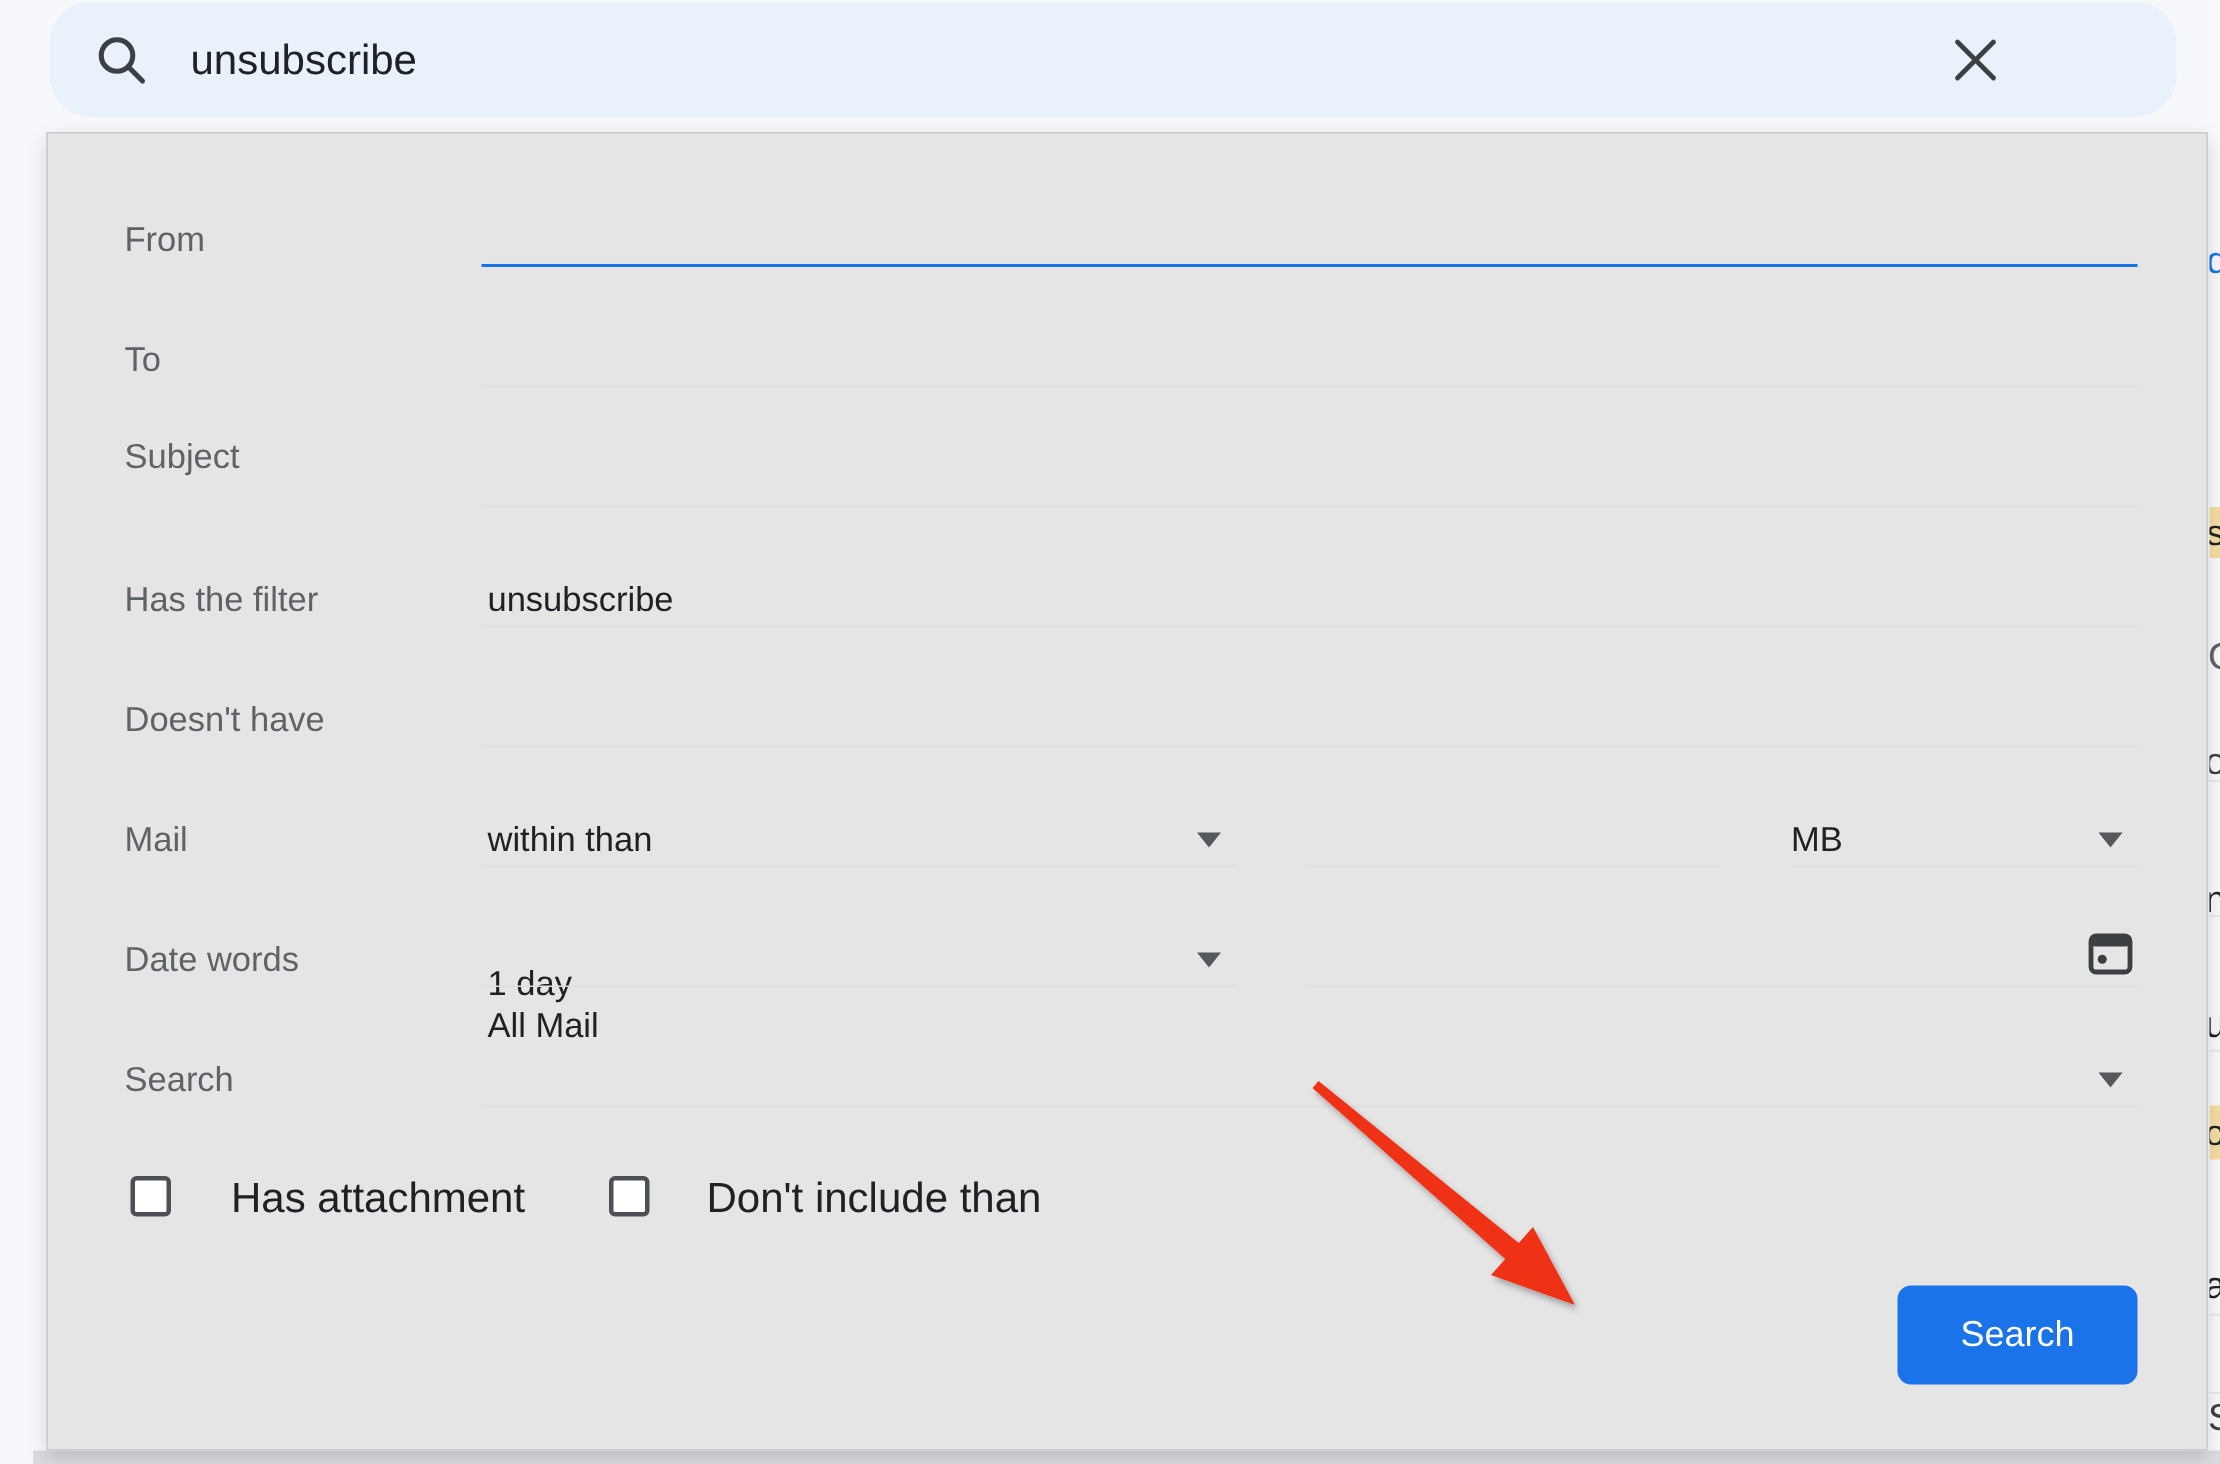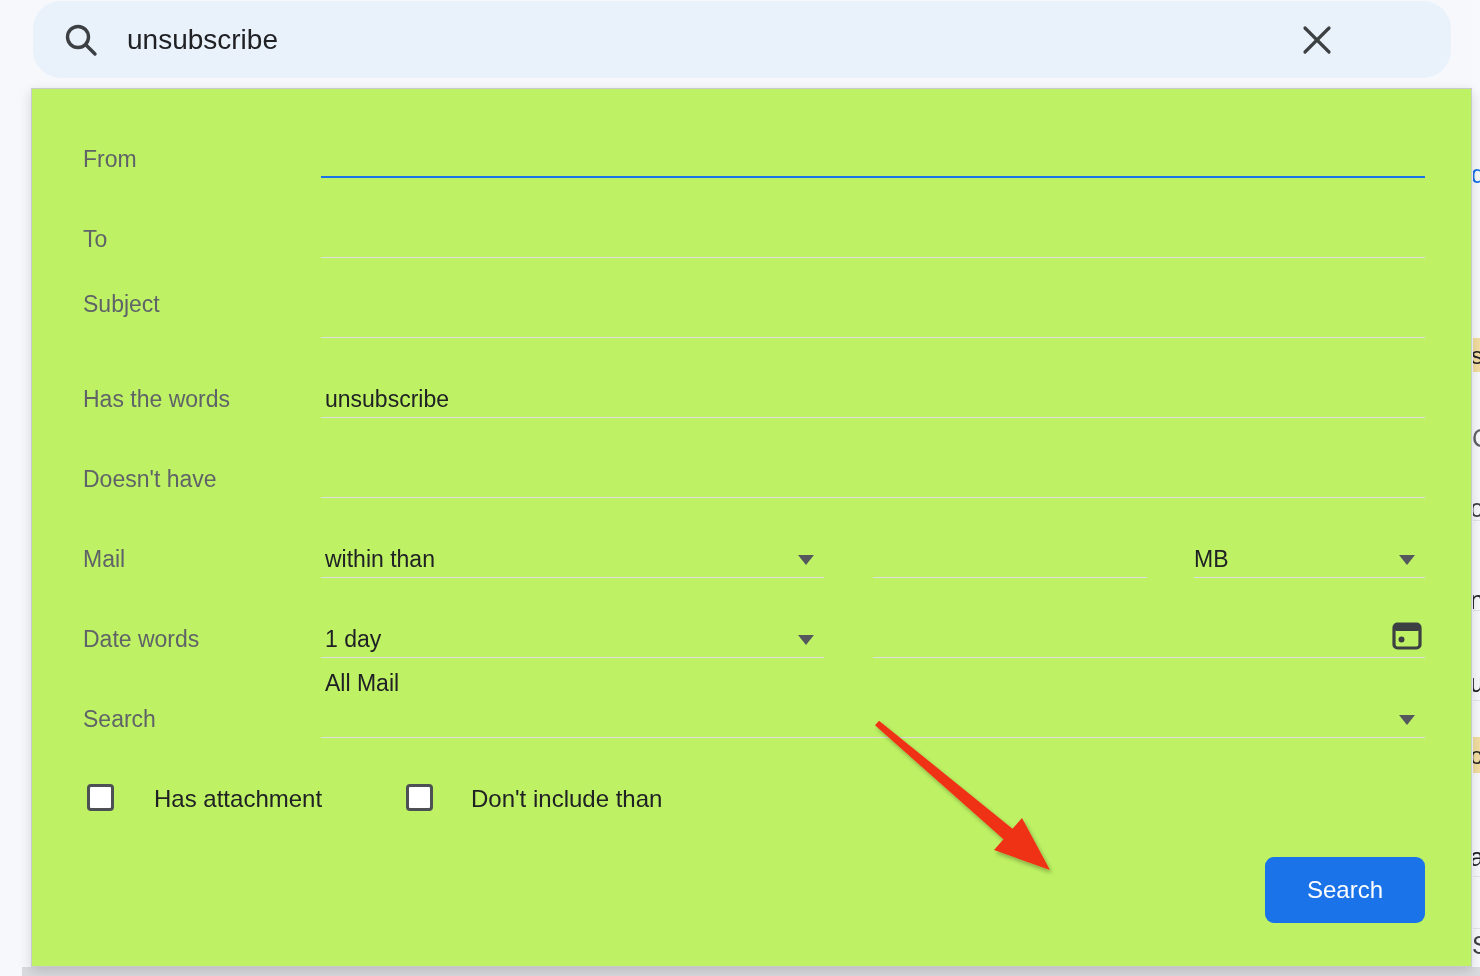--- a/index.html
+++ b/index.html
@@ -45,21 +45,21 @@
   .search-icon { width:36px; height:36px; flex:0 0 auto; }
   .search-query { margin-left:28px; font-size:28px; color:#202124; flex:1 1 auto; }
   .close-btn {
     width:40px; height:40px; flex:0 0 auto; margin-right:84px;
     display:flex; align-items:center; justify-content:center; cursor:pointer;
   }
 
   
   .panel {
     position:absolute; left:31px; top:88px; width:1441px; height:879px;
-    background:#bef264; border:1px solid #c8cacd;
+    background:#e5e5e5; border:1px solid #c8cacd;
     box-shadow:0 4px 12px rgba(0,0,0,0.15);
   }
   .flabel {
     position:absolute; left:51px; font-size:23px; color:#5f6368; line-height:28px;
   }
   .fvalue {
     position:absolute; left:293px; font-size:23px; color:#202124; line-height:28px;
   }
   .uline { position:absolute; border-bottom:1px solid #dededf; height:0; }
   .uline-focus { position:absolute; border-bottom:2px solid #1a73e8; height:0; }
@@ -67,21 +67,21 @@
   .dd-arrow {
     position:absolute; width:0; height:0;
     border-left:8px solid transparent; border-right:8px solid transparent;
     border-top:10px solid #55595e; cursor:pointer;
   }
 
   .checkbox {
     position:absolute; width:27px; height:27px;
     border:3px solid #4d5156; border-radius:4px; background:#fff; cursor:pointer;
   }
-  .cb-label { position:absolute; font-size:24px; color:#202124; line-height:28px;text-align:center; }
+  .cb-label { position:absolute; font-size:28px; color:#202124; line-height:28px;text-align:center; }
 
   .create-filter {
     position:absolute; left:1000px; top:784px; width:200px; text-align:center;
     font-size:25px; color:#3c4043; cursor:pointer; line-height:30px;
   }
   .search-btn {
     position:absolute; left:1233px; top:768px; width:160px; height:66px;
     background:#1a73e8; border:none; border-radius:9px;
     color:#ffffff; font-size:24px; font-family:"Liberation Sans", sans-serif;
     cursor:pointer;
@@ -138,40 +138,40 @@
   <div class="uline-focus" style="left:289px; width:1104px; top:87px"></div>
 
   <div class="flabel" style="top:136px">To</div>
   <div class="fvalue" style="top:136px"></div>
   <div class="uline" style="left:289px; width:1104px; top:168px"></div>
 
   <div class="flabel" style="top:201px">Subject</div>
   <div class="fvalue" style="top:216px"></div>
   <div class="uline" style="left:289px; width:1104px; top:248px"></div>
 
-  <div class="flabel" style="top:296px">Has the words</div>
+  <div class="flabel" style="top:296px">Has the filter</div>
   <div class="fvalue" style="top:296px">unsubscribe</div>
   <div class="uline" style="left:289px; width:1104px; top:328px"></div>
 
   <div class="flabel" style="top:376px">Doesn't have</div>
   <div class="fvalue" style="top:376px"></div>
   <div class="uline" style="left:289px; width:1104px; top:408px"></div>
 
   <div class="flabel" style="top:456px">Mail</div>
   <div class="fvalue" style="top:456px">within than</div>
   <div class="dd-arrow" style="left:766px; top:466px"></div>
   <div class="uline" style="left:289px; width:503px; top:488px"></div>
   <div class="fvalue" style="left:841px; top:456px"></div>
   <div class="uline" style="left:841px; width:274px; top:488px"></div>
   <div class="fvalue" style="left:1162px; width:100px; top:456px">MB</div>
   <div class="dd-arrow" style="left:1367px; top:466px"></div>
   <div class="uline" style="left:1162px; width:231px; top:488px"></div>
 
   <div class="flabel" style="top:536px">Date words</div>
-  <div class="fvalue" style="top:536px">1 day</div>
+  <div class="fvalue" style="top:552px">1 day</div>
   <div class="dd-arrow" style="left:766px; top:546px"></div>
   <div class="uline" style="left:289px; width:503px; top:568px"></div>
   <div class="fvalue" style="left:841px; top:536px"></div>
   <div class="uline" style="left:841px; width:552px; top:568px"></div>
   <svg class="cal-icon" viewBox="0 0 30 30">
     <rect x="2" y="4" width="26" height="24" rx="3.5" fill="none" stroke="#3c4043" stroke-width="3.2"></rect>
     <rect x="2" y="4" width="26" height="7" rx="3" fill="#3c4043"></rect>
     <circle cx="9.5" cy="19.5" r="3" fill="#3c4043"></circle>
   </svg>
 

